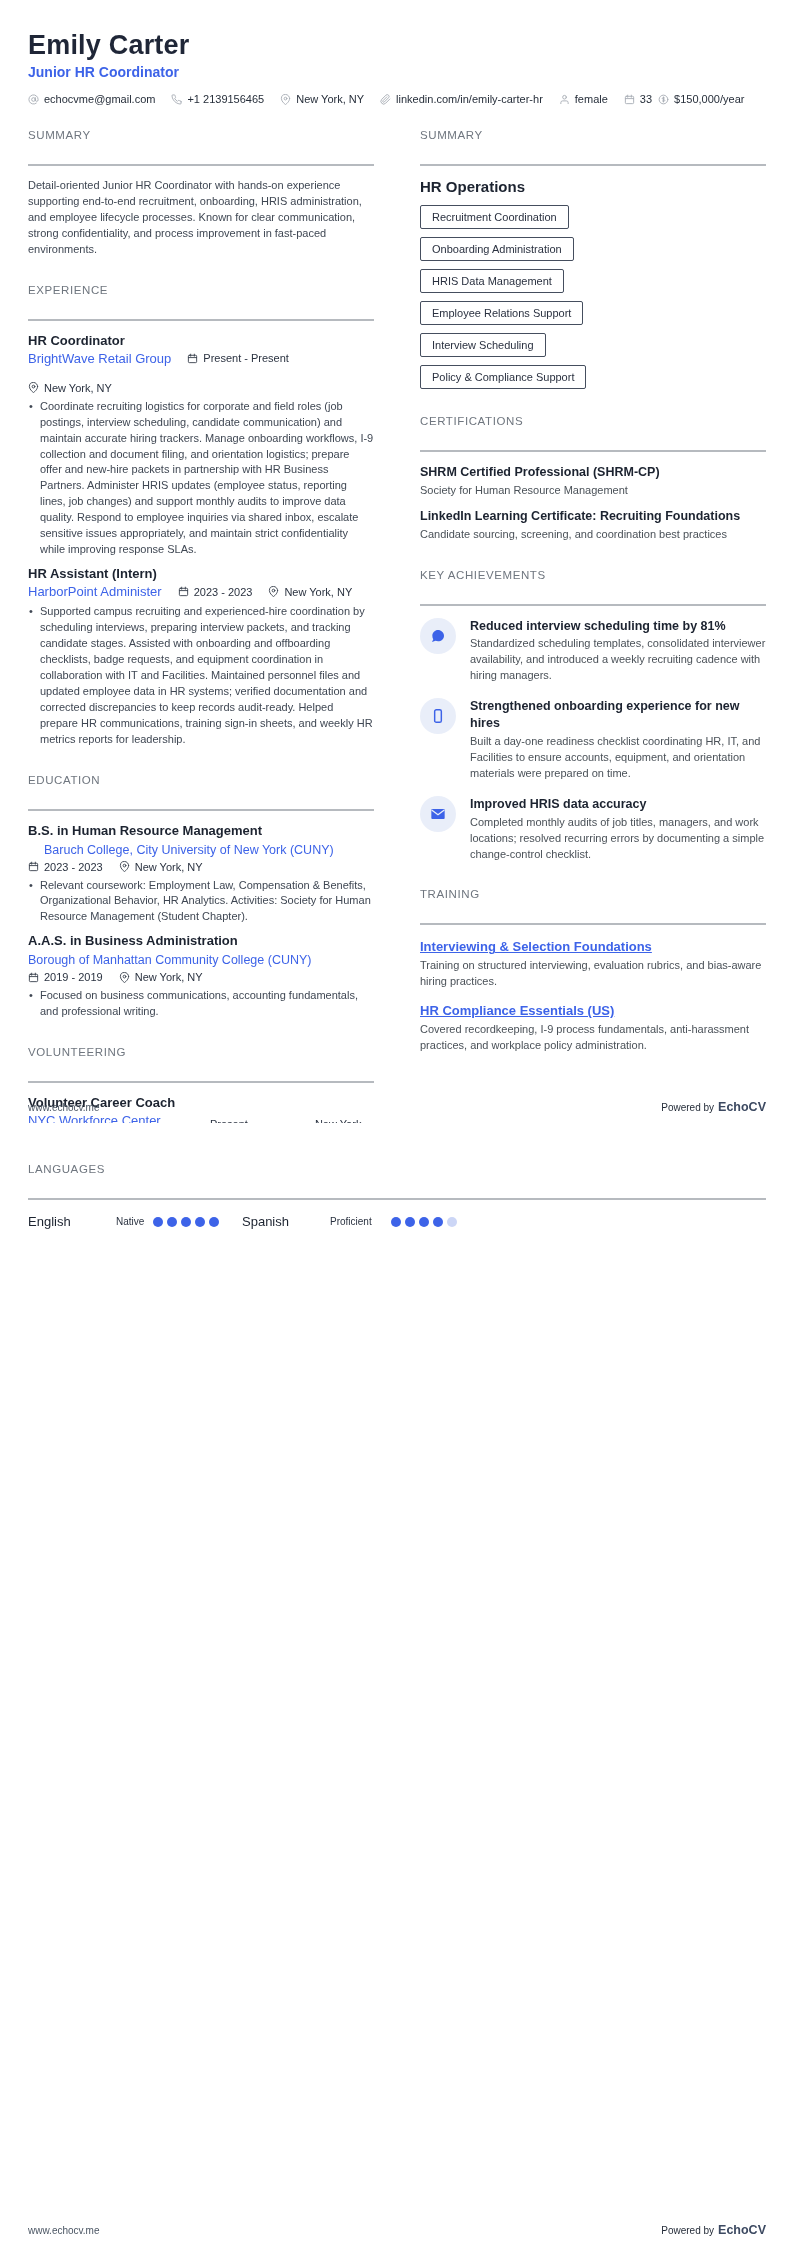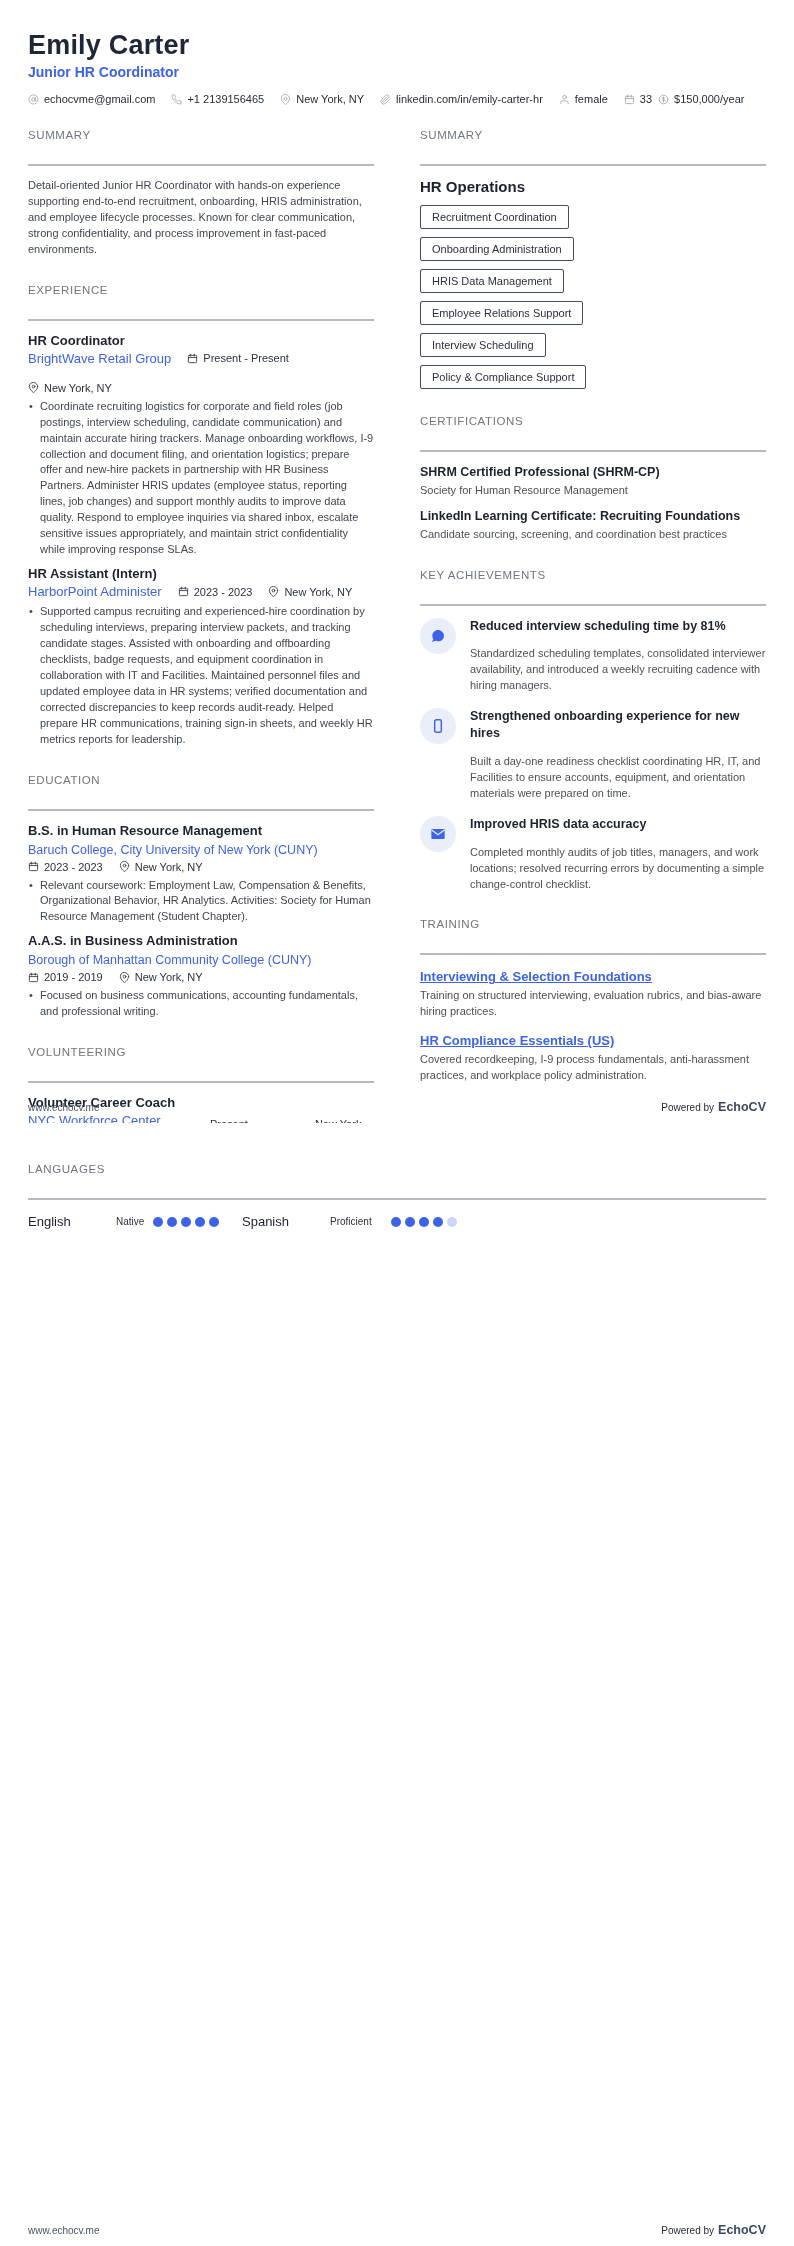--- a/index.html
+++ b/index.html
@@ -69,21 +69,21 @@
 
   
   .ach { display:flex; gap:14px; margin-bottom:14px; }
   .ach-badge {
     width:36px; height:36px; border-radius:50%;
     background:#e9eef9; color:#3d63e8;
     display:flex; align-items:center; justify-content:center; flex:0 0 36px;
   }
   .ach-badge svg { width:16px; height:16px; }
   .ach-title { font-size:12.5px; font-weight:700; color:#1c2330; line-height:1.35; }
-  .ach-desc { font-size:11px; color:#4a5158; line-height:1.45; margin-top:12px; }
+  .ach-desc { font-size:11px; color:#4a5158; line-height:1.45; margin-top:2px; }
 
   
   .training-item { margin-bottom:11px; }
   .training-title { font-size:13px; font-weight:700;text-decoration:underline; }
   .training-desc { font-size:11px; color:#4a5158; line-height:1.45; margin-top:3px; }
 
   
   .footer {
     position:absolute; left:28px; right:28px; bottom:8px;
     display:flex; justify-content:space-between; align-items:baseline;
@@ -253,21 +253,21 @@
               <li>Supported campus recruiting and experienced-hire coordination by scheduling interviews, preparing interview packets, and tracking candidate stages. Assisted with onboarding and offboarding checklists, badge requests, and equipment coordination in collaboration with IT and Facilities. Maintained personnel files and updated employee data in HR systems; verified documentation and corrected discrepancies to keep records audit-ready. Helped prepare HR communications, training sign-in sheets, and weekly HR metrics reports for leadership.</li>
             </ul>
         </div>
       </div>
 
       <div class="section">
         <div class="sec-head">EDUCATION</div>
 
         <div>
           <div class="item-title" style="margin-top:0;">B.S. in Human Resource Management</div>
-          <div class="edu-school"><a class="link" style="font-size:12.5px;">Baruch College, City University of New York (CUNY)</a></div>
+          <div class="edu-school"><a class="link" style="font-size:12.5px;margin-left:16px;">Baruch College, City University of New York (CUNY)</a></div>
           <div class="job-meta">
             <span class="meta">
               <span class="ic">
                   <svg viewBox="0 0 24 24" fill="none" stroke="currentColor" stroke-width="2" stroke-linecap="round">
                     <rect x="3" y="5" width="18" height="16" rx="2"></rect>
                     <line x1="8" y1="2.5" x2="8" y2="7"></line>
                     <line x1="16" y1="2.5" x2="16" y2="7"></line>
                     <line x1="3" y1="10" x2="21" y2="10"></line>
                   </svg>
                 </span>

